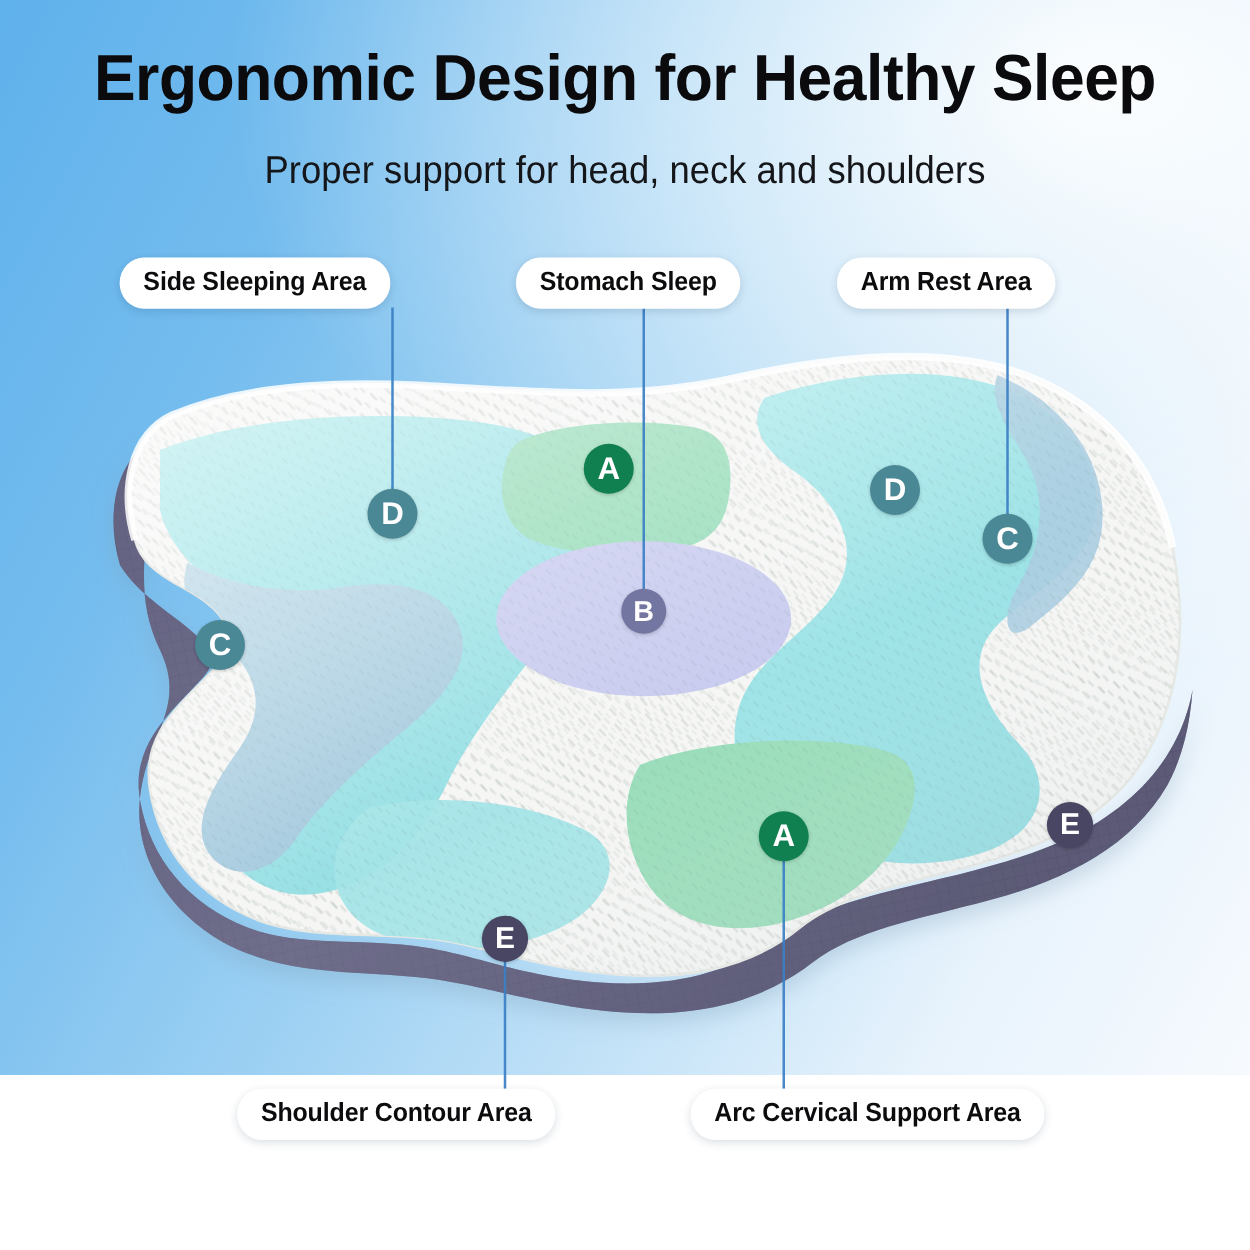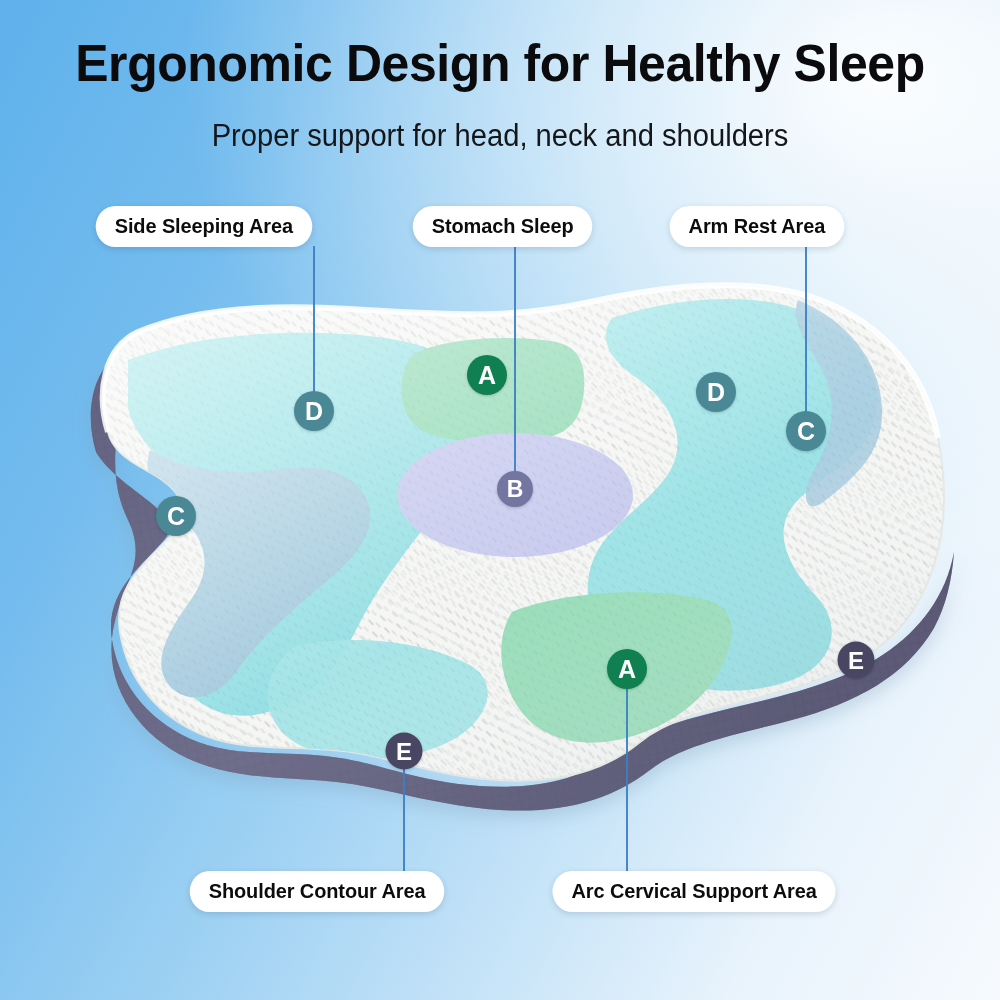--- a/index.html
+++ b/index.html
@@ -1,21 +1,21 @@
 <!DOCTYPE html>
 <html><head>
 <meta charset="utf-8">
 <style>
   html,body{margin:0;padding:0;}
   body{
     width:1000px;height:1000px;overflow:hidden;
     font-family:"Liberation Sans","DejaVu Sans",sans-serif;
   }
   #stage{
-    position:relative;width:1000px;height:1000px;
+    position:relative;width:1000px;height:860px;
     background:
       radial-gradient(120% 95% at 88% 8%, rgba(255,255,255,0.95) 0%, rgba(255,255,255,0.55) 26%, rgba(255,255,255,0.0) 58%),
       linear-gradient(118deg,#5fb1ec 0%, #74bcee 22%, #9ed1f3 46%, #c7e4f8 66%, #e8f3fc 82%, #f6fafe 100%);
   }
 
   
   .title{
     position:absolute;left:0;right:0;top:36px;
     text-align:center;
     font-size:52px;line-height:1.06;

